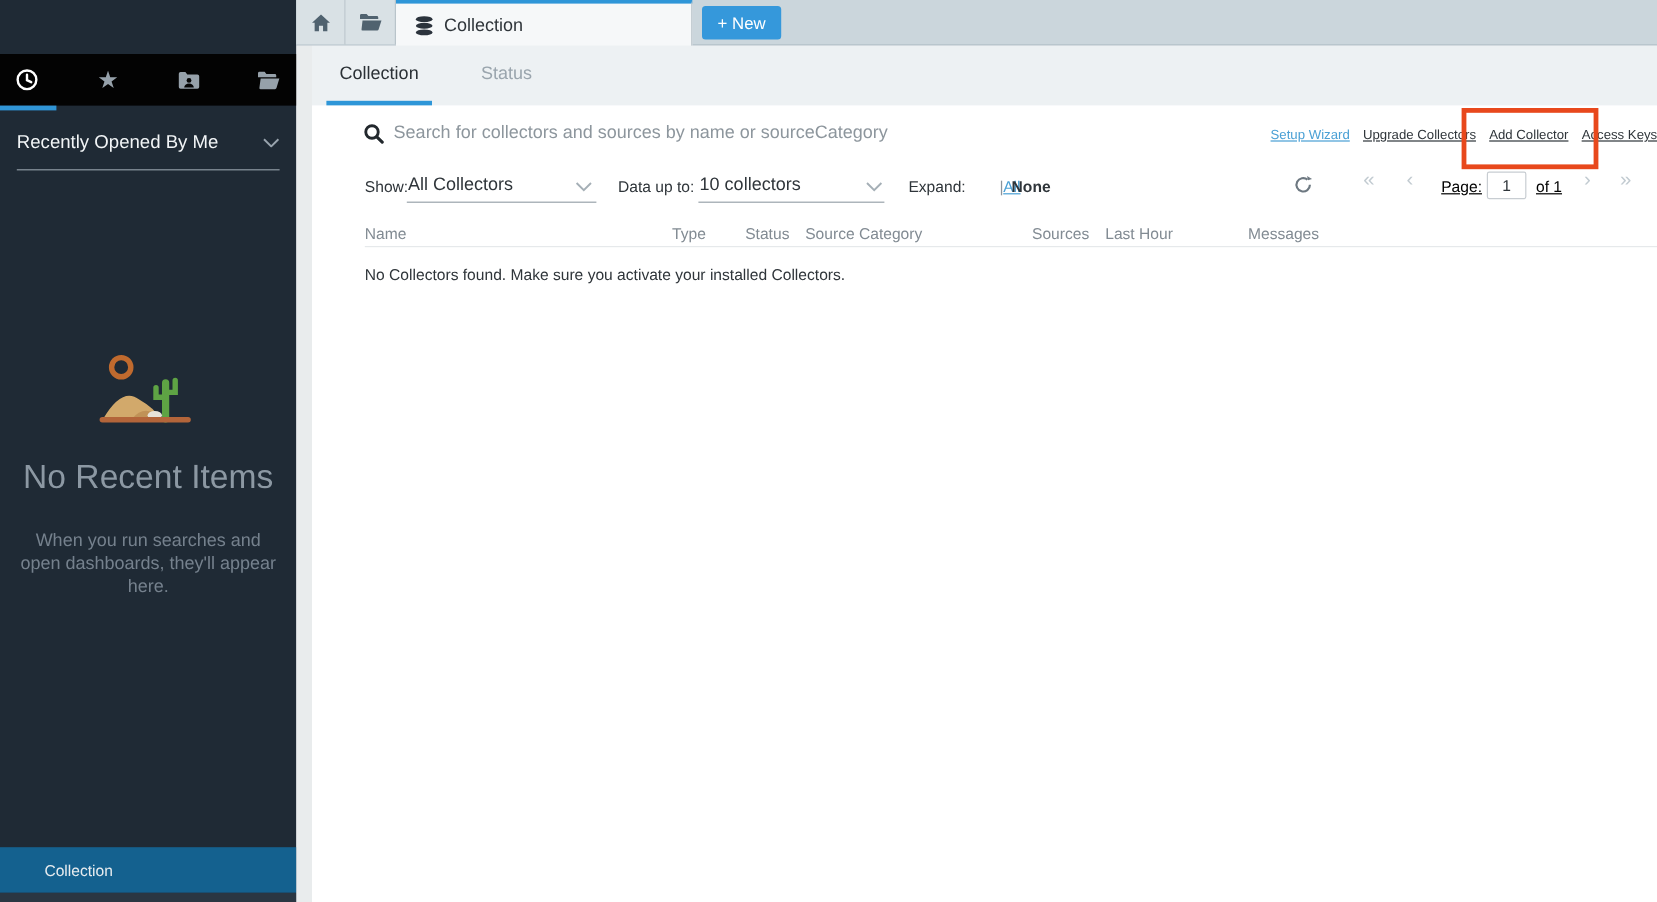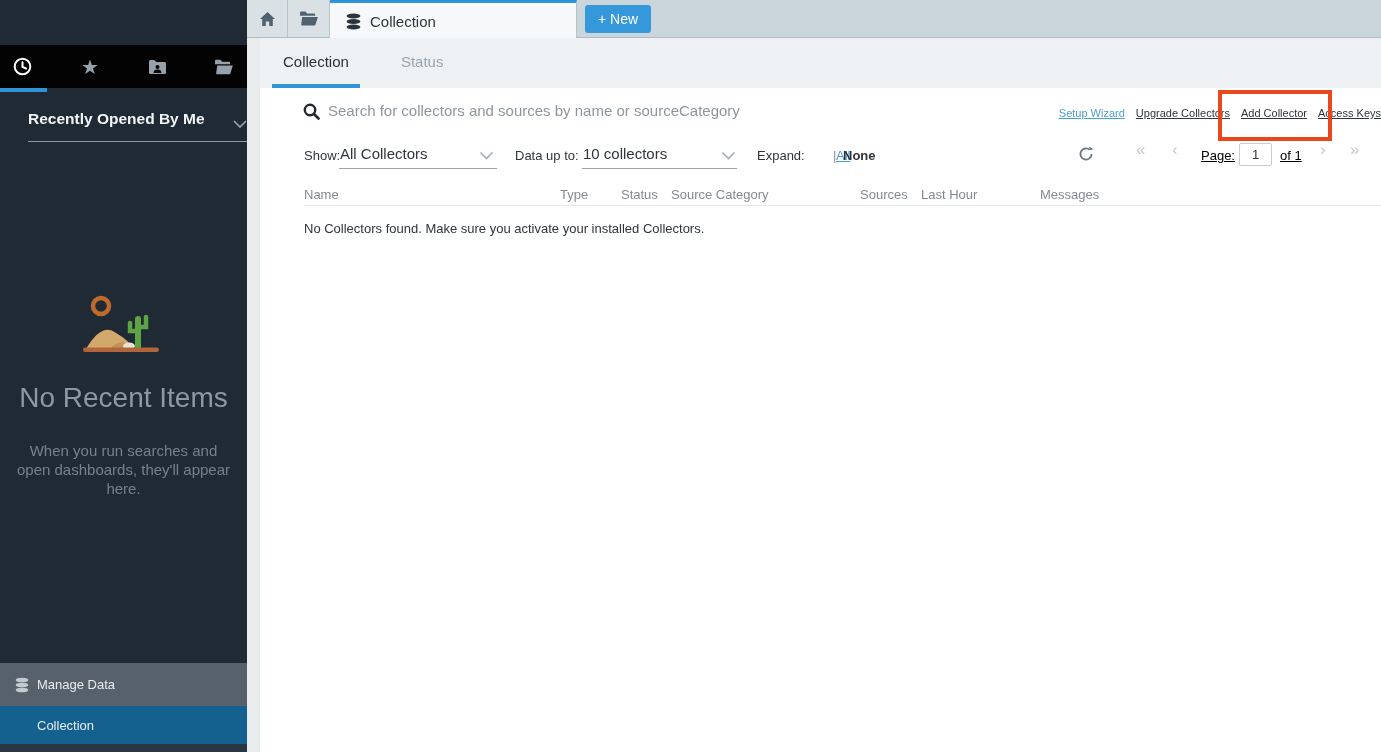--- a/index.html
+++ b/index.html
@@ -10,22 +10,22 @@
   
   .sidebar { position:absolute; left:0; top:0; width:247px; height:752px; background:#1f2a35; }
   .logo-bar { position:absolute; left:0; top:0; width:247px; height:45px; background:#030303; }
   .logo { position:absolute; left:14px; top:6px; color:#fff; font-size:24px; font-weight:bold; letter-spacing:-0.5px; }
   .back-arrow { position:absolute; right:16px; top:7px; color:#a9b7c2; font-size:21px; cursor:pointer; }
   .icon-row { position:absolute; left:0; top:45px; width:247px; height:43px; background:#030303; }
   .nav-slot { position:absolute; top:0; width:30px; height:43px; display:flex; align-items:center; justify-content:center; }
   .nav-slot.s0 { left:7px; } .nav-slot.s1 { left:75px; } .nav-slot.s2 { left:142px; } .nav-slot.s3 { left:209px; }
   .star-glyph { color:#96a1aa; font-size:20px; line-height:1; }
   .active-indicator { position:absolute; left:0; top:88px; width:47px; height:4px; background:#3095d6; }
-  .recent-dd { position:absolute; left:28px; top:110px; width:219px; padding-bottom:13px;
-               border-bottom:1px solid #8d98a2; display:flex; align-items:flex-end; justify-content:space-between; cursor:pointer;font-weight:bold; }
+  .recent-dd { position:absolute; left:14px; top:110px; width:219px; padding-bottom:13px;
+               border-bottom:1px solid #8d98a2; display:flex; align-items:center; justify-content:space-between; cursor:pointer; }
   .recent-dd span.lbl { color:#f2f5f7; font-size:15.5px; }
   .illustration { position:absolute; left:82px; top:292px; }
   .empty-title { position:absolute; left:0; top:382px; width:247px; text-align:center; color:#8c98a3; font-size:28px; font-weight:400; }
   .empty-caption { position:absolute; left:11px; top:423px; width:225px; text-align:center; color:#75818d; font-size:15px; line-height:19px;margin-top:18px; }
   .bottom-menu { position:absolute; left:0; bottom:0; width:247px; }
   .menu-item { display:flex; align-items:center; color:#e8ecef; font-size:13px; cursor:pointer; }
   .menu-item .mi-icon { width:16px; margin-left:14px; margin-right:7px; display:flex; }
   .menu-app { height:34px; background:#030303; }
   .menu-manage { height:43px; background:#57616b; }
   .menu-collection { height:38px; background:#14618f; padding-left:37px; }
@@ -129,30 +129,20 @@
       <path d="M4 57 Q20 30 34 41 Q48 49 51 57 Z" fill="#d2a96b"></path>
       <path d="M28 57 q9 -11 20 -4 l1.5 4 Z" fill="#c09257"></path>
       <ellipse cx="47" cy="54" rx="6" ry="3.6" fill="#e7e3d9"></ellipse>
       <rect x="1" y="55.5" width="76" height="4.6" rx="2.3" fill="#b3653a"></rect>
     </svg>
 
     <div class="empty-title">No Recent Items</div>
     <div class="empty-caption">When you run searches and open dashboards, they'll appear here.</div>
 
     <div class="bottom-menu">
-      <div class="menu-item menu-manage">
-        <span class="mi-icon">
-          <svg width="16" height="16" viewBox="0 0 16 16">
-            <ellipse cx="8" cy="3" rx="6.3" ry="2.3" fill="#c3cad0"></ellipse>
-            <ellipse cx="8" cy="8" rx="6.3" ry="2.3" fill="#c3cad0"></ellipse>
-            <ellipse cx="8" cy="13" rx="6.3" ry="2.3" fill="#c3cad0"></ellipse>
-          </svg>
-        </span>
-        <span>Manage Data</span>
-      </div>
       <div class="menu-item menu-collection">
         <span>Collection</span>
       </div>
       <div class="bottom-strip"></div>
     </div>
   </div>
 
   <div class="tabstrip">
     <div class="tab-btn tab-home">
       <svg width="17" height="16" viewBox="0 0 17 16">

